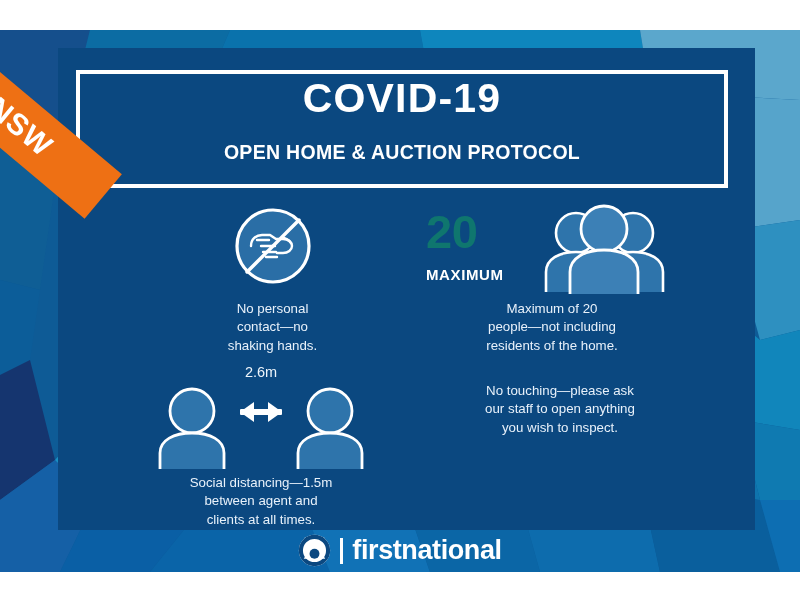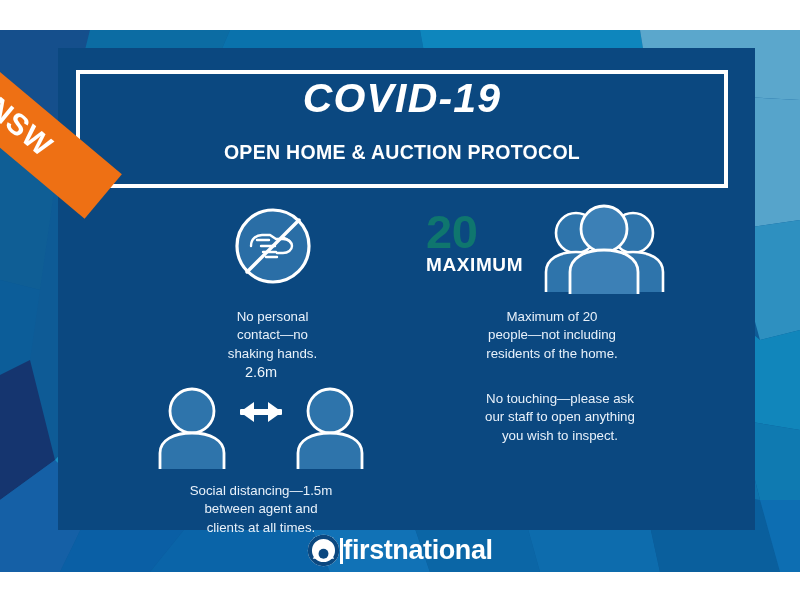--- a/index.html
+++ b/index.html
@@ -44,21 +44,20 @@
     align-items:center;
     justify-content:center;
   }
   .title-main{
     color:#ffffff;
     font-size:41px;
     font-weight:bold;
     letter-spacing:1.2px;
     line-height:1.02;
     margin:0 0 6px 0;
-    font-style:italic;
   }
   .title-sub{
     color:#ffffff;
     font-size:19.5px;
     font-weight:bold;
     letter-spacing:0.3px;
     margin:16px;
   }
 
   
@@ -103,21 +102,21 @@
     color:#eaf2fa;
   }
   .item .art{
     position:relative;
     height:92px;
     display:flex;
     align-items:center;
     justify-content:center;
   }
   .item .caption{
-    margin-top:16px;
+    margin-top:8px;
     font-size:13.3px;
     line-height:1.38;
     color:#e8f1fa;
     white-space:pre-line;
   }
   #item-contact{ left:122px; top:4px;  width:185px; }
   #item-max    { left:368px; top:4px;  width:252px; }
   #item-dist   { left:78px;  top:178px; width:250px; }
   #item-touch  { left:372px; top:178px; width:260px; }
 
@@ -130,42 +129,42 @@
   }
   .maxnum .num{
     display:block;
     font-size:47px;
     font-weight:bold;
     color:#0f766e;
     letter-spacing:-0.5px;
   }
   .maxnum .word{
     display:block;
-    font-size:19px;
+    font-size:15px;
     font-weight:bold;
     color:#ffffff;
     letter-spacing:0.6px;
-    margin-top:0;
+    margin-top:12px;
   }
   .dist-label{
     position:absolute;
     top:-10px;left:0;right:0;
     text-align:center;
     font-size:14.5px;
     color:#eef5fb;
   }
 
   
   .logo{
     position:absolute;
     left:0;right:0;top:534px;
     display:flex;
     align-items:center;
     justify-content:center;
-    gap:0;
+    gap:9px;
     z-index:9;
   }
   .logo-mark{
     width:33px;height:33px;
     flex:0 0 auto;
   }
   .logo-divider{
     width:3px;height:26px;
     background:#ffffff;
     flex:0 0 auto;

